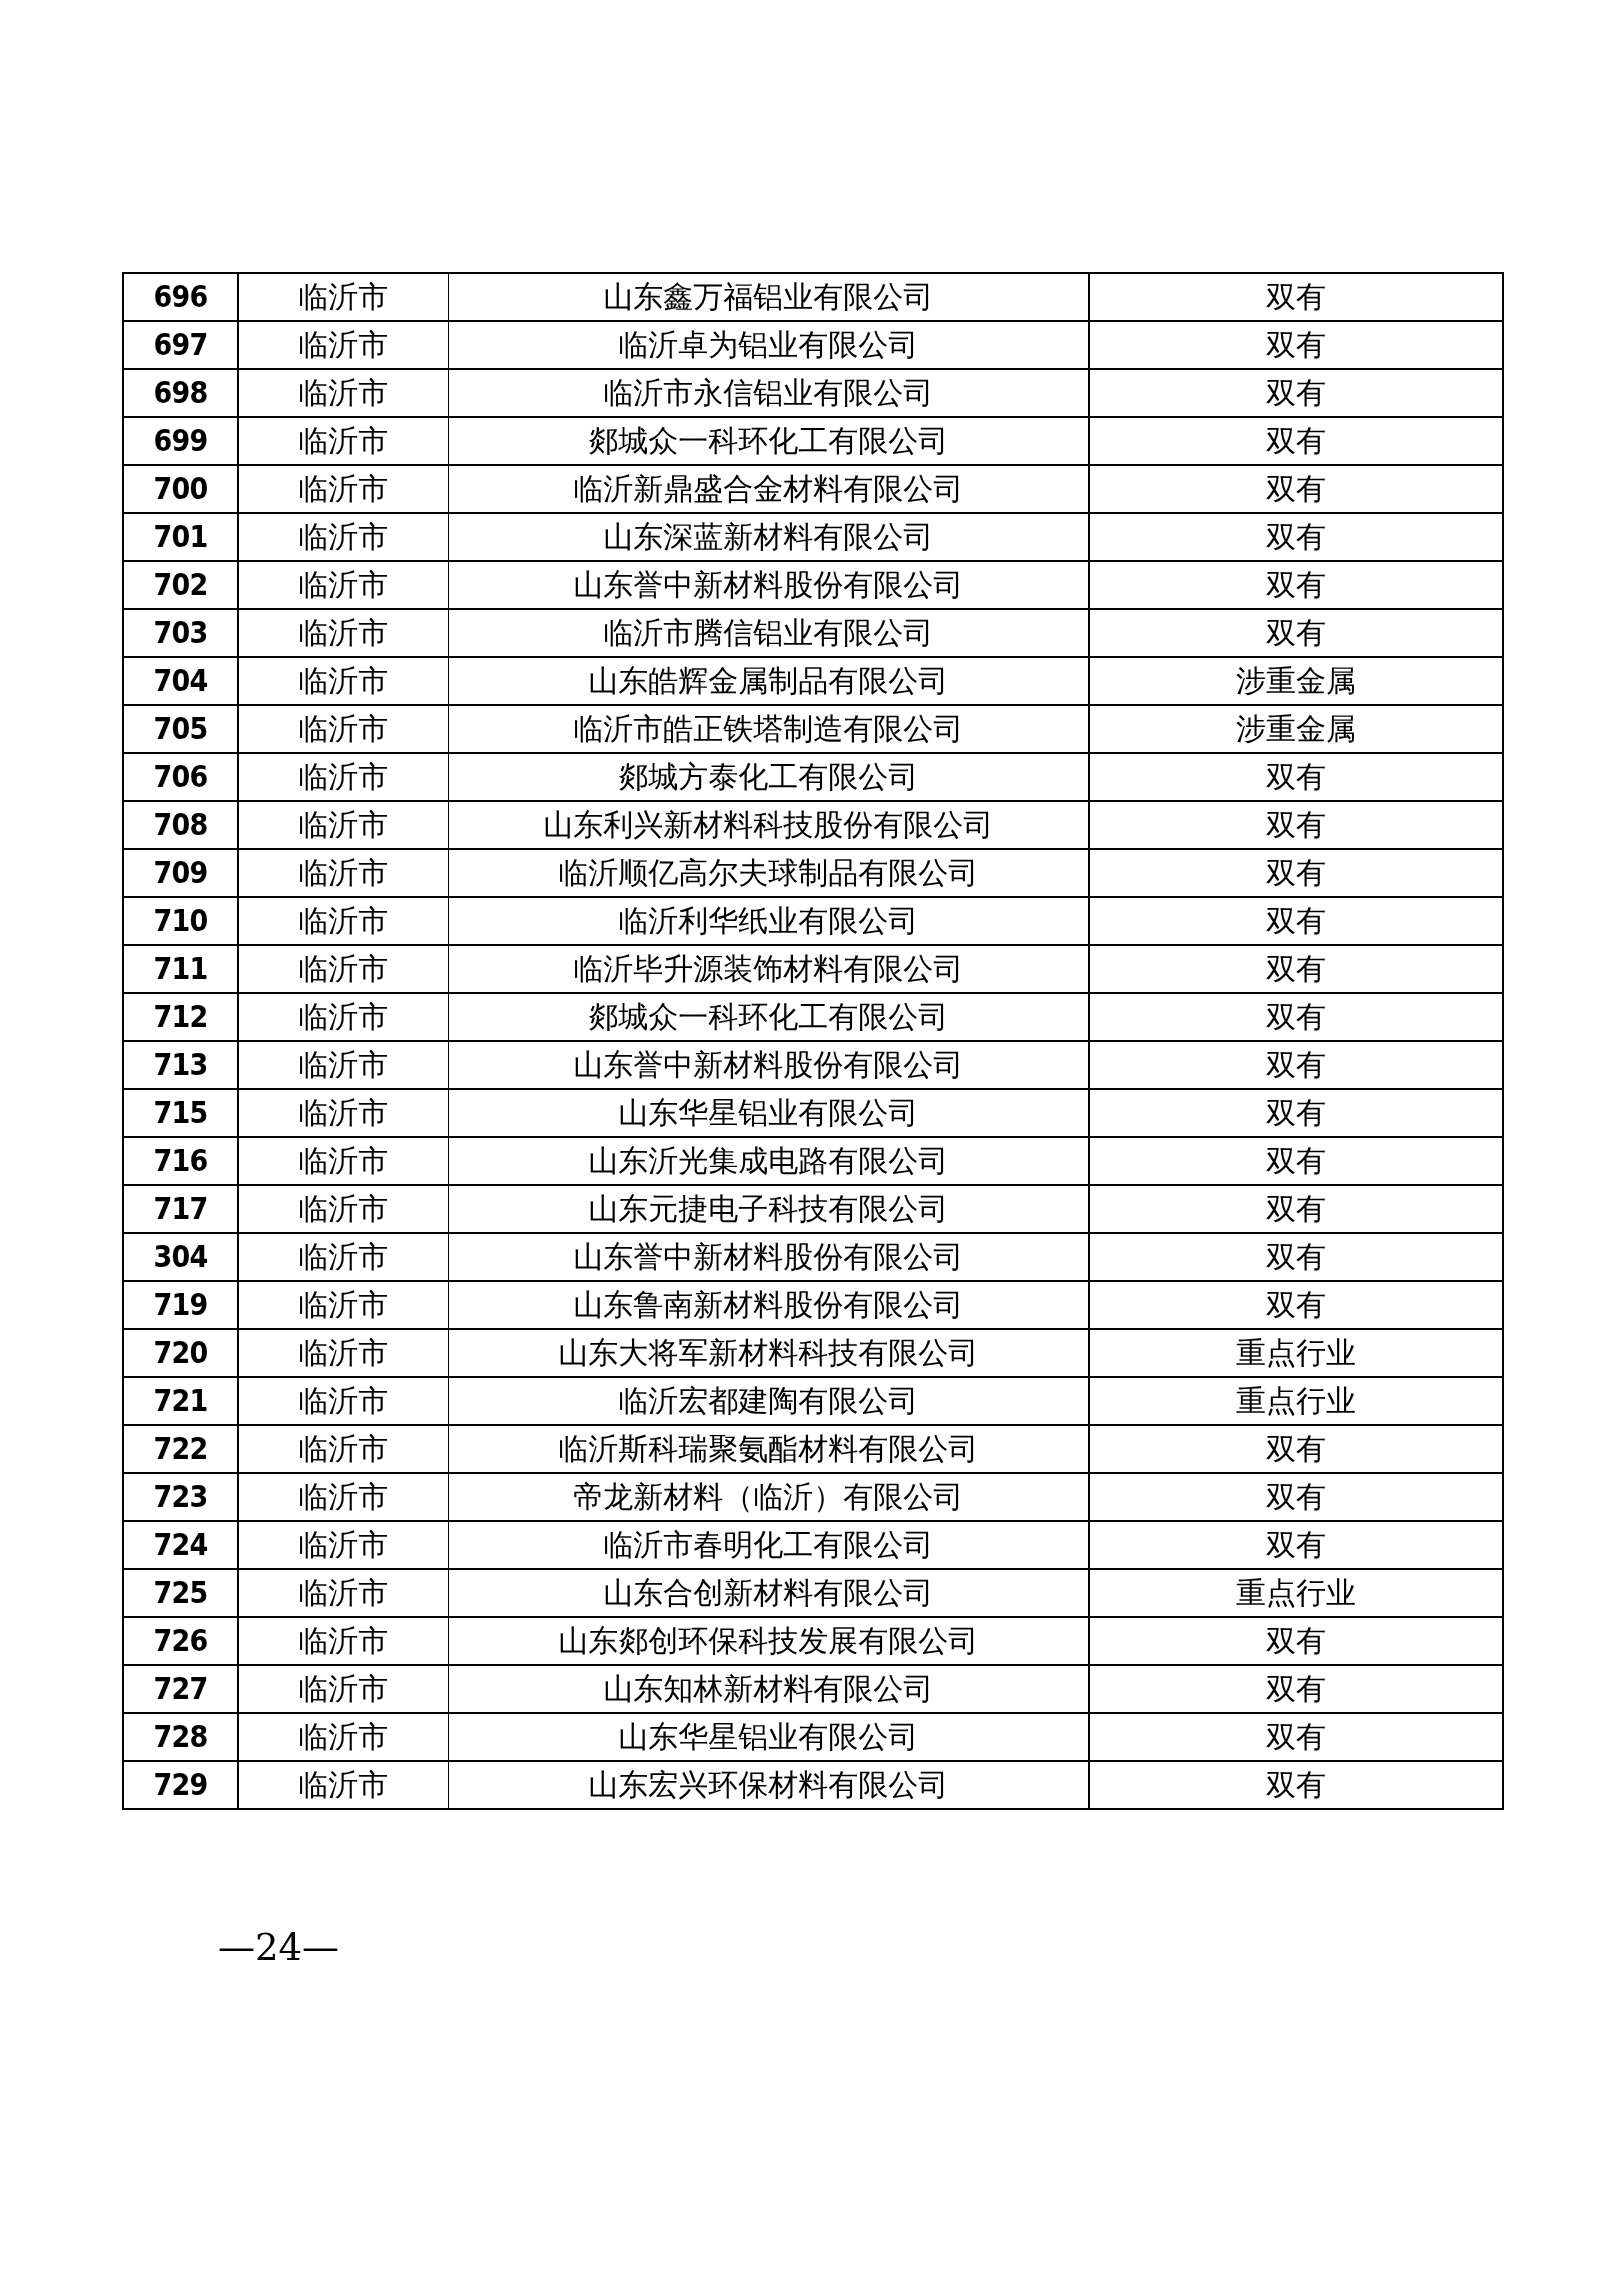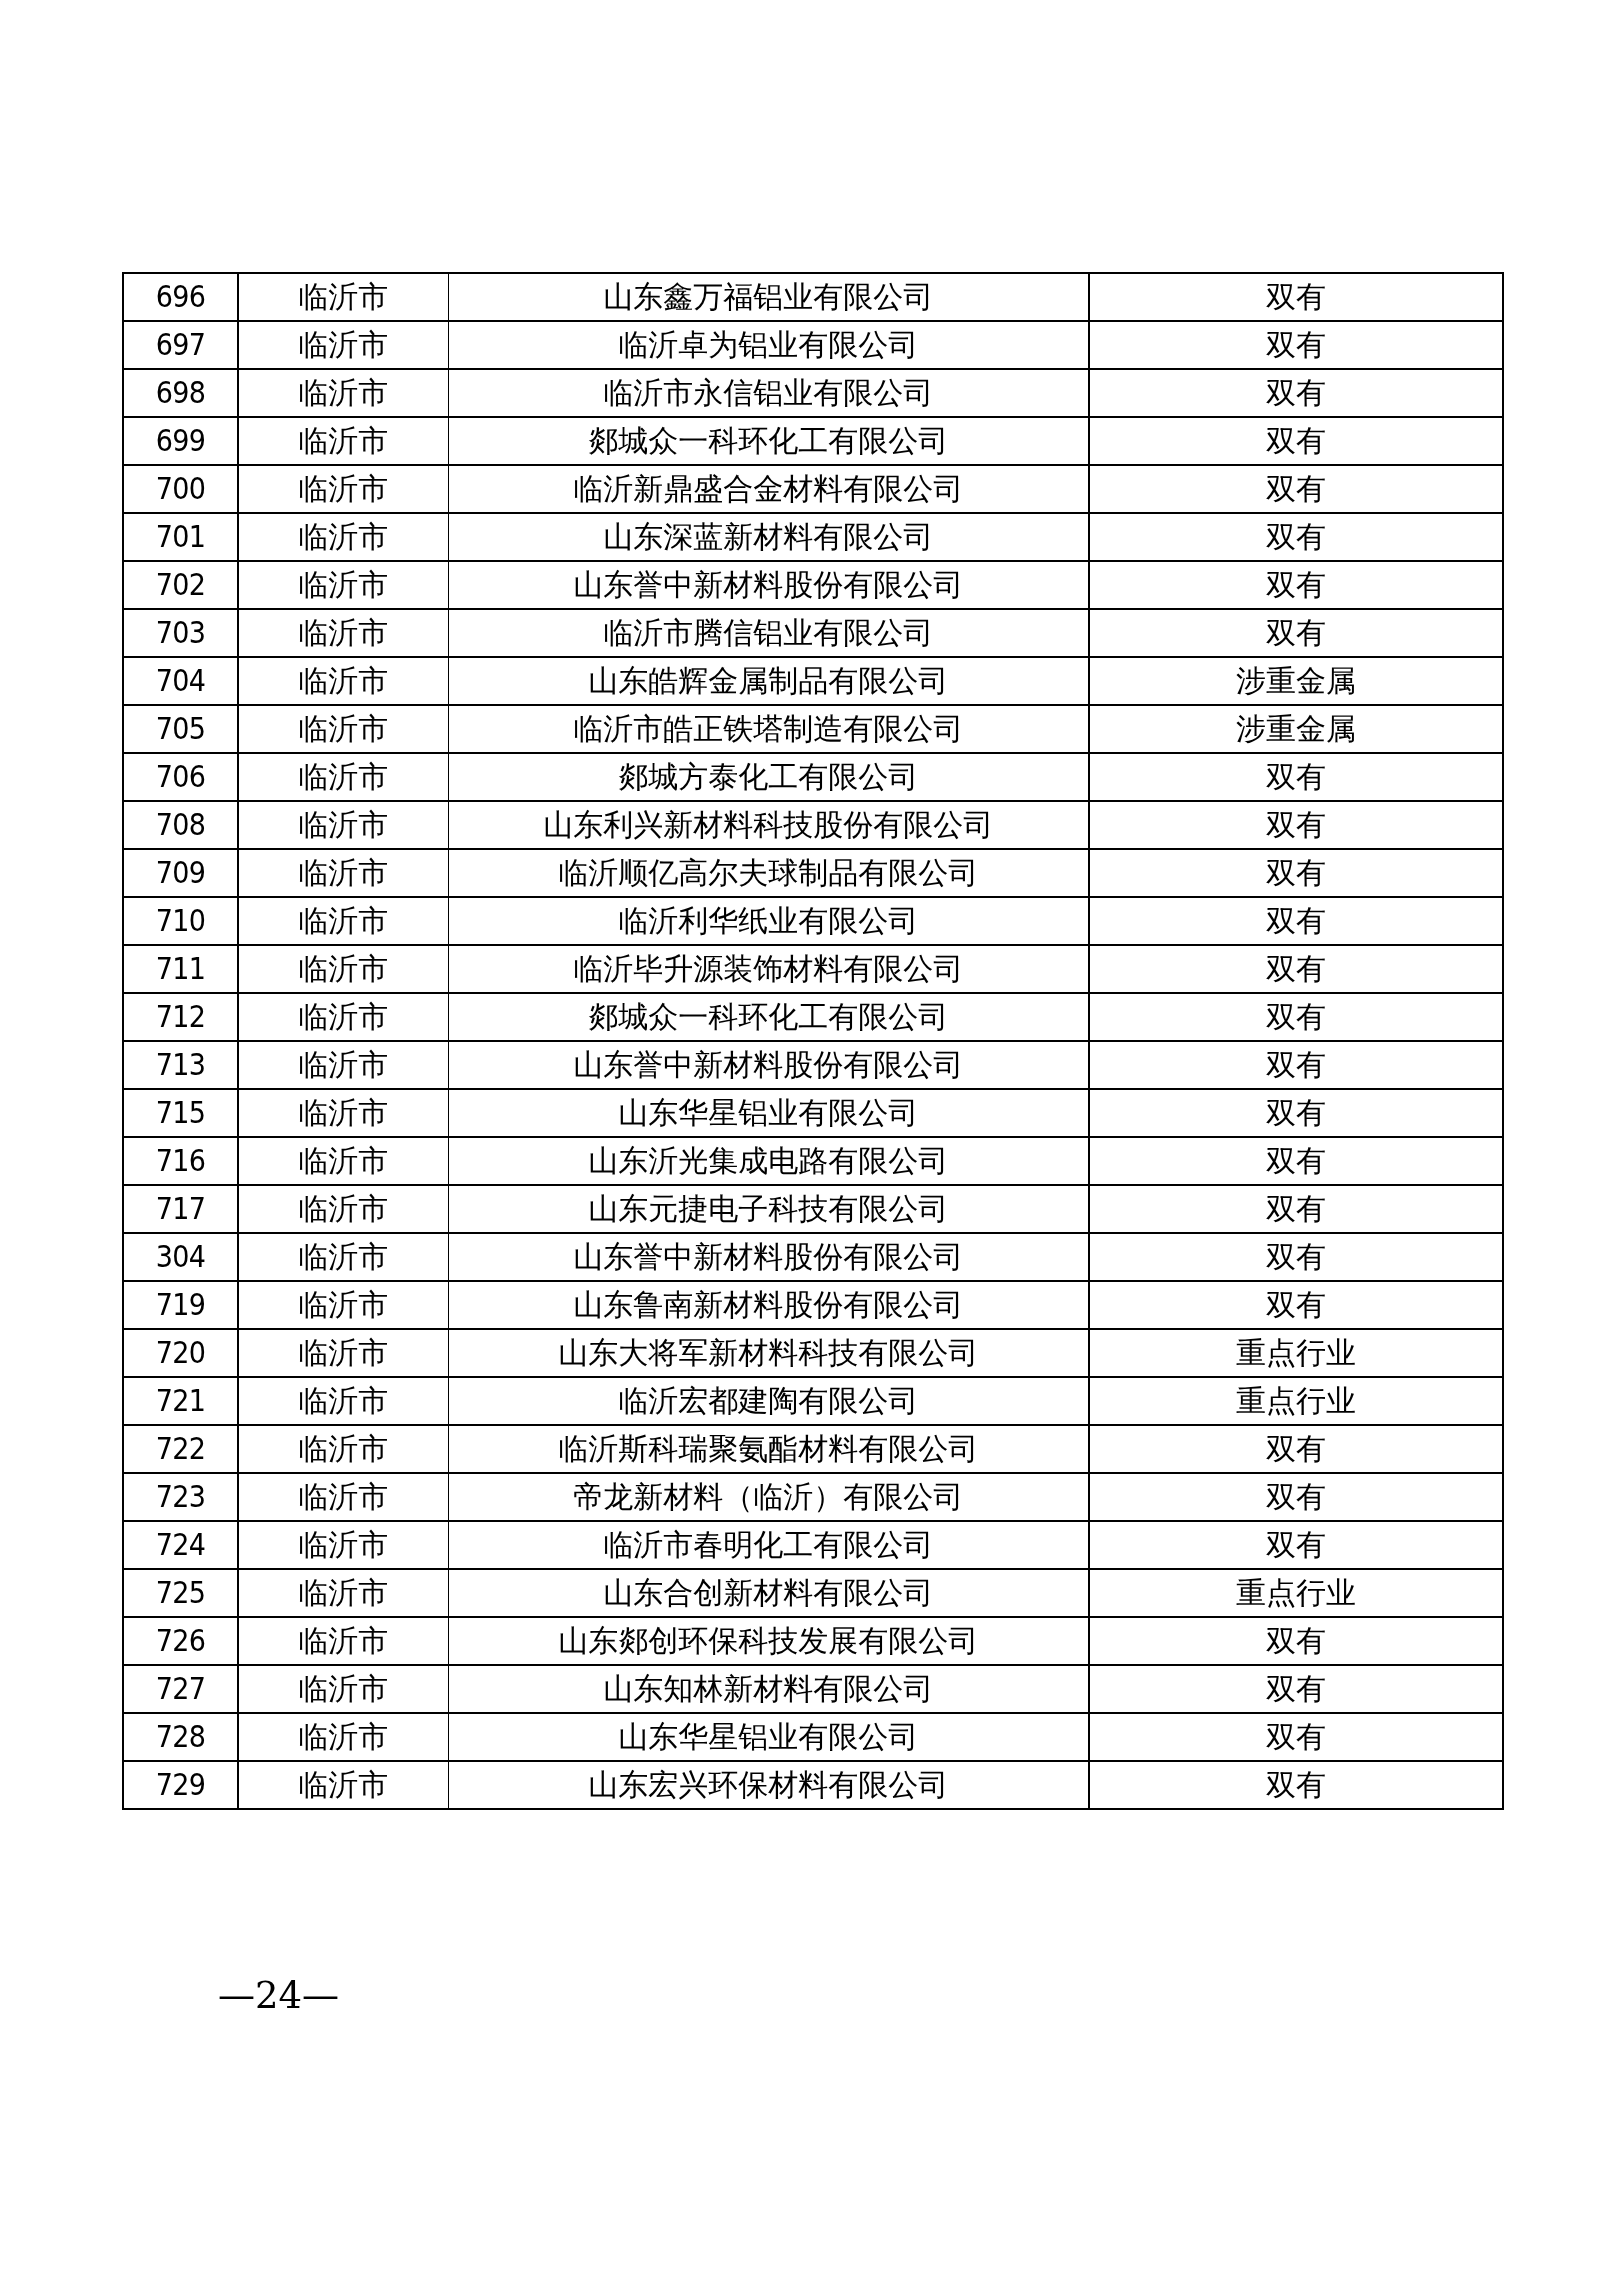--- a/index.html
+++ b/index.html
@@ -10,22 +10,22 @@
                border-collapse: collapse; table-layout: fixed; }
   table.list td { border: 2px solid #000; height: 46px; padding: 0; text-align: center;
                   vertical-align: middle; font-size: 30px; line-height: 1; white-space: nowrap;
                   overflow: hidden; }
   table.list td.vsep { border-left-width: 1.3px; border-right-width: 1.3px; }
   col.c-no { width: 115px; }
   col.c-city { width: 210px; }
   col.c-name { width: 641px; }
   col.c-type { width: 414px; }
   td.num { font-family: "Liberation Sans Narrow", "DejaVu Sans Condensed", "DejaVu Sans", sans-serif;
-           font-size: 30px; letter-spacing: -0.7px; }
-  .pageno { position: absolute; left: 218px; top: 1976px; font-family: "DejaVu Serif", "Liberation Serif", serif;
+           font-size: 30px; letter-spacing: -0.7px; font-weight: bold; }
+  .pageno { position: absolute; left: 218px; top: 1928px; font-family: "DejaVu Serif", "Liberation Serif", serif;
             font-size: 37px; line-height: 39px; white-space: nowrap; }
 </style>
 </head>
 <body>
 
 <div class="page">
   <table class="list">
     <colgroup>
       <col class="c-no">
         <col class="c-city">

